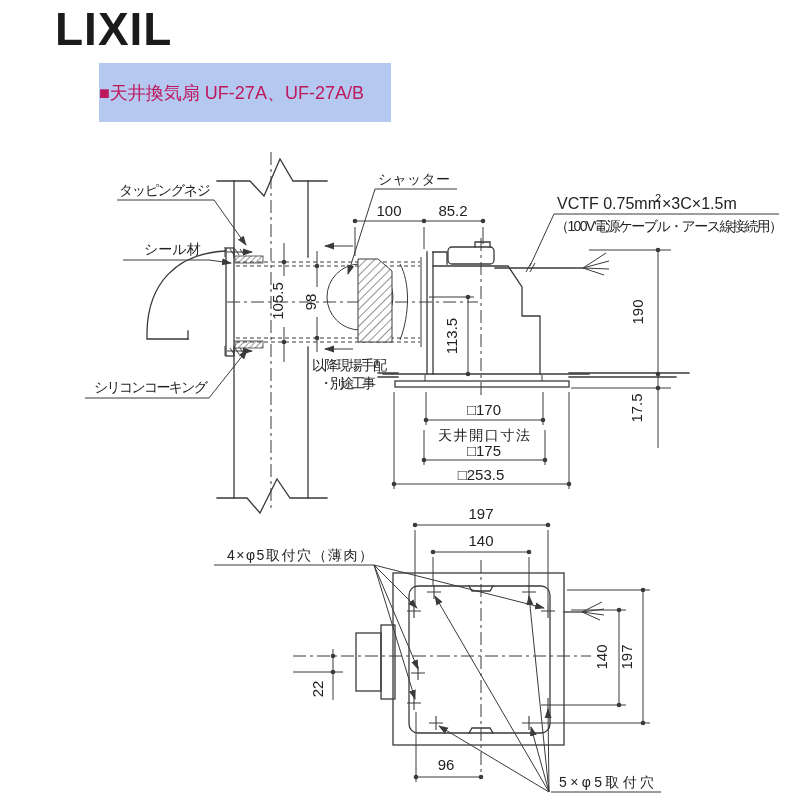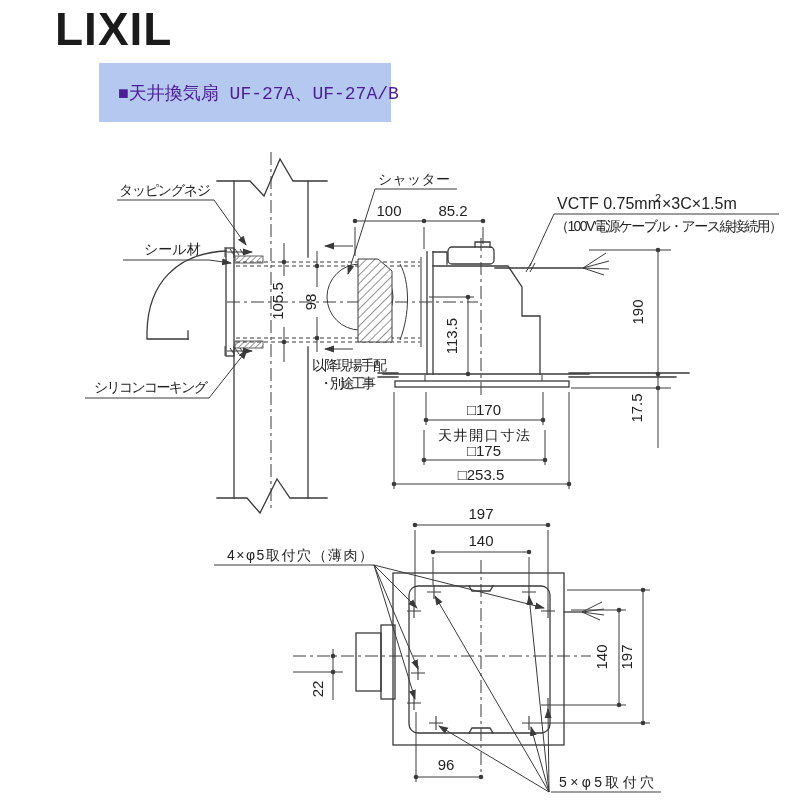--- a/index.html
+++ b/index.html
@@ -2,21 +2,21 @@
 <html><head>
 <meta charset="utf-8">
 <style>
   html,body{margin:0;padding:0;background:#ffffff;}
   #stage{position:relative;width:800px;height:800px;background:#fff;overflow:hidden;
          font-family:"Liberation Sans","DejaVu Sans",sans-serif;margin-left:31px;}
   #logo{position:absolute;left:24px;top:2px;font-size:46px;font-weight:800;
         letter-spacing:1px;color:#1b1b1b;transform:scaleY(1.02);}
   #banner{position:absolute;left:68px;top:63px;width:292px;height:59px;
           background:#b5c8f0;display:flex;align-items:center;}
-  #banner .t{padding-left:19px;font-size:18px;color:#4c1d95;white-space:nowrap;font-family:Liberation Mono, monospace;}
+  #banner .t{font-size:18px;color:#be185d;white-space:nowrap;}
   svg{position:absolute;left:0;top:0;}
   .ln{stroke:#3a3a3a;stroke-width:1.3;fill:none;stroke-linecap:square;}
   .thin{stroke:#3a3a3a;stroke-width:1;fill:none;}
   .dash{stroke:#3a3a3a;stroke-width:1.2;fill:none;stroke-dasharray:4 3;}
   .cline{stroke:#3a3a3a;stroke-width:1;fill:none;stroke-dasharray:13 4 3 4;}
   .dot{fill:#3a3a3a;stroke:none;}
   .dim{font-size:15px;fill:#222;}
   .jp{font-size:14px;fill:#222;}
   .mid{text-anchor:middle;}
 </style>

